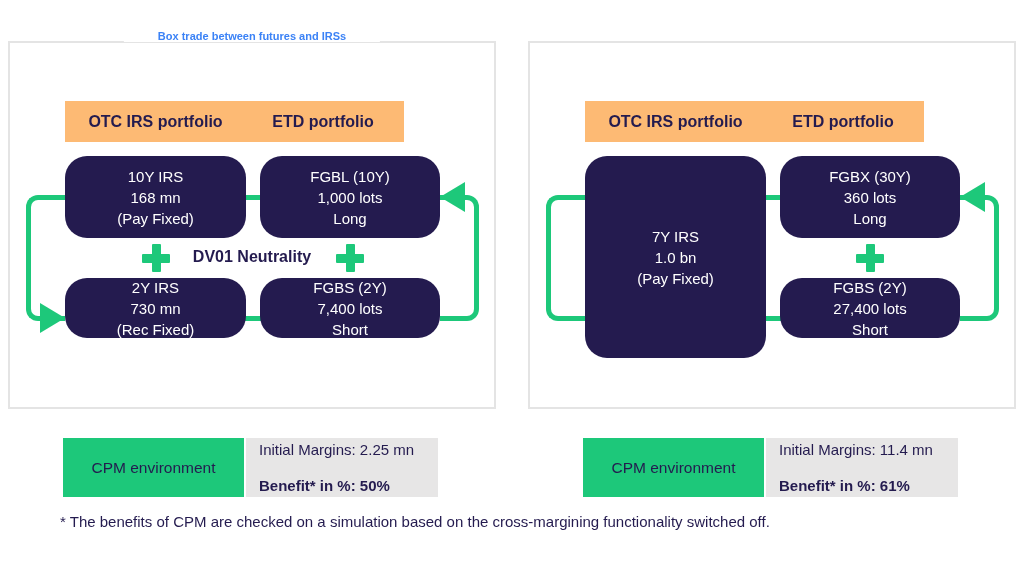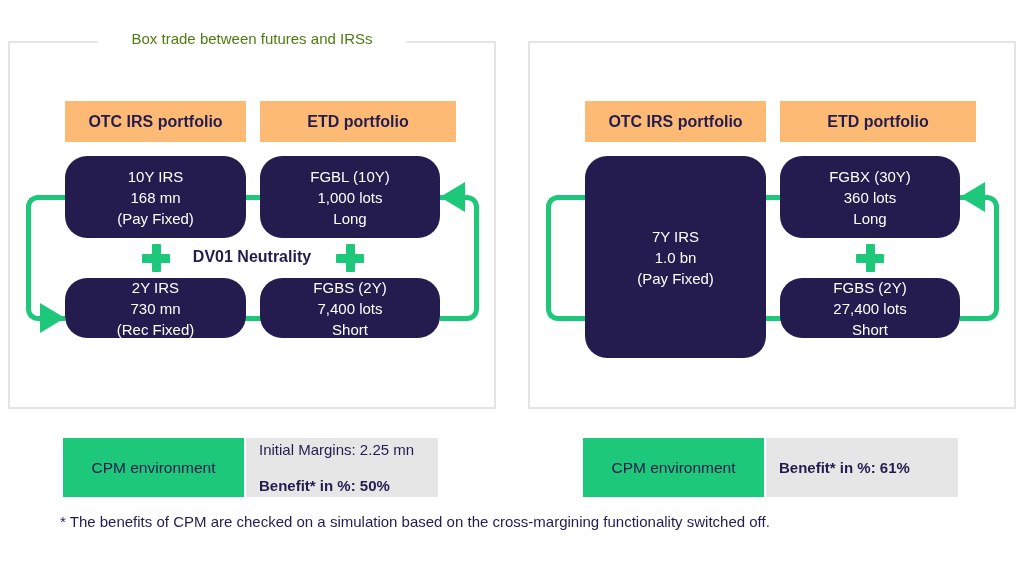--- a/index.html
+++ b/index.html
@@ -11,30 +11,30 @@
   
   .panel{
     position:absolute;top:41px;width:488px;height:368px;
     border:2px solid #E4E4E4;box-sizing:border-box;background:#fff;
   }
   .panel.left{left:8px;}
   .panel.right{left:528px;}
   .panel-title{
     position:absolute;top:-13px;left:50%;transform:translateX(-50%);
     background:#fff;padding:0 34px;white-space:nowrap;
-    font-size:15px;font-weight:normal;color:#4d7c0f;
+    font-size:11px;font-weight:bold;color:#3b82f6;
   }
   
   .hdr{
     position:absolute;top:58px;height:41px;background:#fdba74;
     display:flex;align-items:center;justify-content:center;
     font-size:16px;font-weight:bold;color:#241B4F;z-index:2;
   }
   .hdr.col-l{left:55px;width:181px;}
-  .hdr.col-r{left:250px;width:196px;}
+  .hdr.col-r{left:232px;width:162px;}
   
   .nbox{
     position:absolute;background:#241B4F;color:#ffffff;
     display:flex;align-items:center;justify-content:center;text-align:center;
     font-size:15px;line-height:21px;white-space:pre-line;z-index:2;border-radius:22px;
   }
   .nbox.col-l{left:55px;width:181px;}
   .nbox.col-r{left:250px;width:180px;}
   .nbox.row-top{top:113px;height:82px;}
   .nbox.row-bot{top:235px;height:60px;text-align:center;}
@@ -151,18 +151,19 @@
   </div>
 
   <div class="cpm-green pos-l1">CPM environment</div>
   <div class="cpm-info pos-l2">
     <span>Initial Margins: 2.25 mn</span>
     <span class="benefit">Benefit* in %: 50%</span>
   </div>
 
   <div class="cpm-green pos-r1">CPM environment</div>
   <div class="cpm-info pos-r2">
+    <span>Initial Margins: 11.4 mn</span>
     <span class="benefit">Benefit* in %: 61%</span>
   </div>
 
   <div class="footnote">* The benefits of CPM are checked on a simulation based on the cross-margining functionality switched off.</div>
 
 </div>
 
 </body></html>

